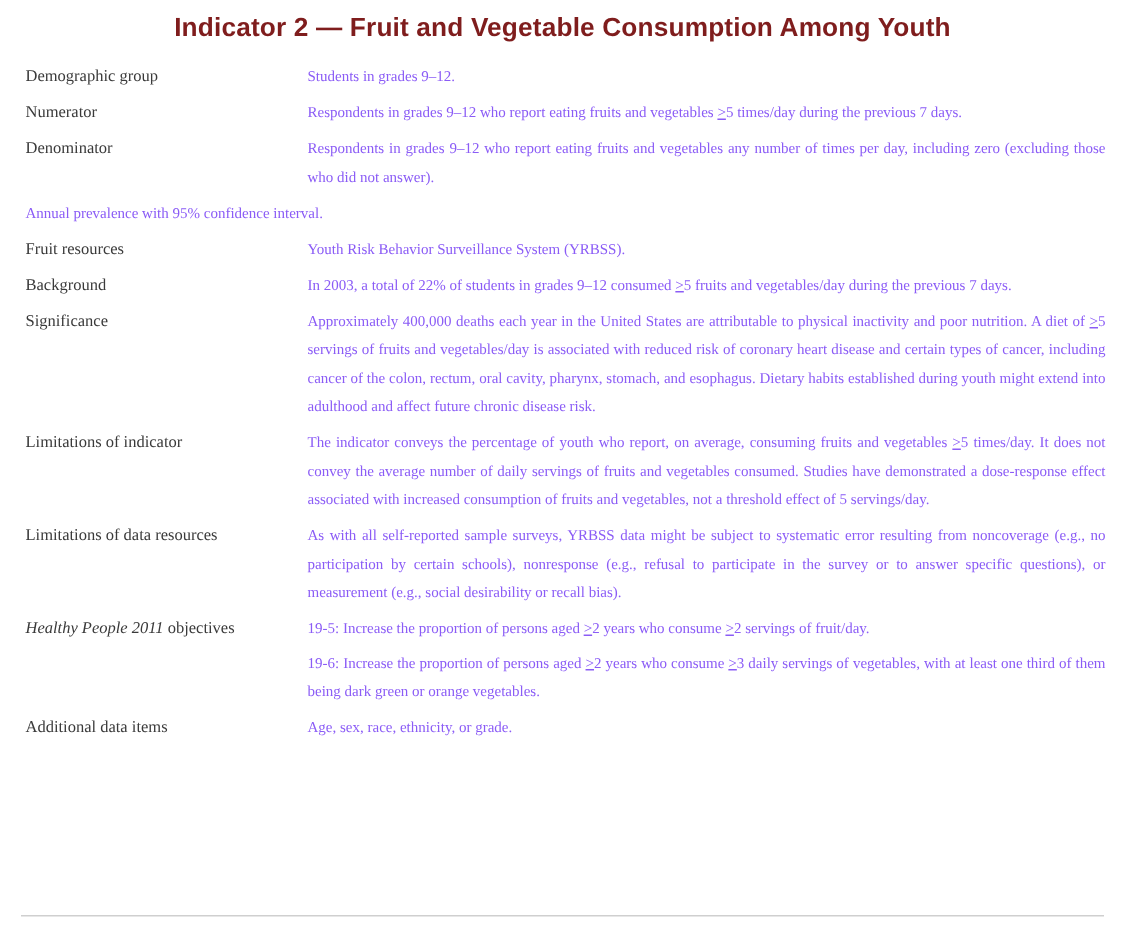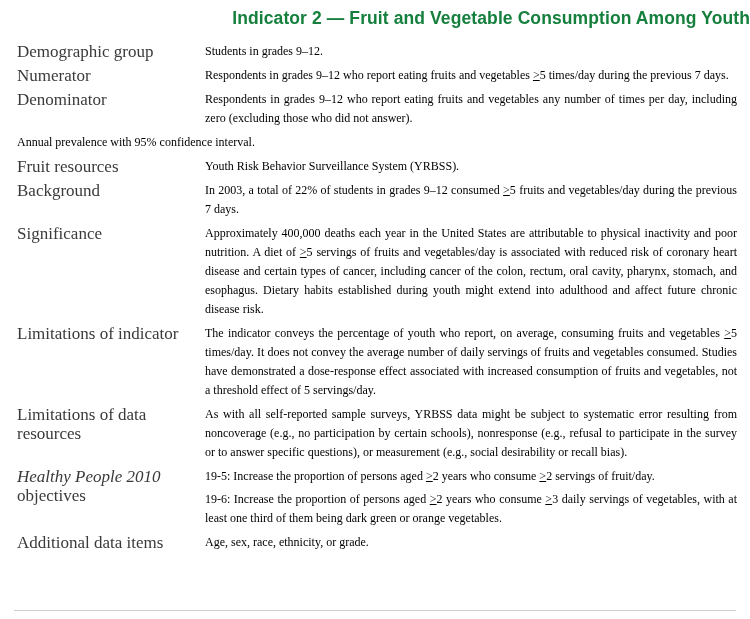--- a/index.html
+++ b/index.html
@@ -28,50 +28,50 @@
     margin-right: 13px;
   }
   .row {
     display: flex;
     margin-bottom: 5px;
   }
   .row-label {
     width: 188px;
     flex-shrink: 0;
     padding-right: 8px;
-    font-size: 17px;
+    font-size: 11px;
     line-height: 19px;
     color: #3a3a3a;
   }
   .row-value {
     flex: 1;
-    font-size: 12px;
+    font-size: 10px;
     line-height: 19px;
     text-align: justify;
-    color: #000000;
+    color: #8b5cf6;
   }
   .row-value p { margin: 0; }
   .row-value p + p { margin-top: 4px; }
   .it { font-style: italic; }
   .geq { text-decoration: underline; text-underline-offset: 1px; }
   .bottom-rule {
     position: absolute;
     left: 14px;
     right: 14px;
     bottom: 8px;
     height: 0;
     border-top: 1px solid #cfcfcf;
   }
 </style>
 </head>
 <body>
 
 <div class="page">
 
-  <div class="page-title" style="color: #15803d; text-align: right;">Indicator 2 — Fruit and Vegetable Consumption Among Youth</div>
+  <div class="page-title" style="color: #7f1d1d;">Indicator 2 — Fruit and Vegetable Consumption Among Youth</div>
 
   <div class="doc-table">
 
     <div class="row">
       <div class="row-label">Demographic group</div>
       <div class="row-value">
         <p>Students in grades 9–12.</p>
       </div>
     </div>
 
@@ -125,21 +125,21 @@
     </div>
 
     <div class="row">
       <div class="row-label">Limitations of data resources</div>
       <div class="row-value">
         <p>As with all self-reported sample surveys, YRBSS data might be subject to systematic error resulting from noncoverage (e.g., no participation by certain schools), nonresponse (e.g., refusal to participate in the survey or to answer specific questions), or measurement (e.g., social desirability or recall bias).</p>
       </div>
     </div>
 
     <div class="row">
-      <div class="row-label"><span class="it">Healthy People 2010</span><span> objectives</span></div>
+      <div class="row-label"><span class="it">Healthy People 2011</span><span> objectives</span></div>
       <div class="row-value">
         <p>19-5: Increase the proportion of persons aged <span class="geq">&gt;</span>2 years who consume <span class="geq">&gt;</span>2 servings of fruit/day.</p>
         <p>19-6: Increase the proportion of persons aged <span class="geq">&gt;</span>2 years who consume <span class="geq">&gt;</span>3 daily servings of vegetables, with at least one third of them being dark green or orange vegetables.</p>
       </div>
     </div>
 
     <div class="row">
       <div class="row-label">Additional data items</div>
       <div class="row-value">
         <p>Age, sex, race, ethnicity, or grade.</p>

